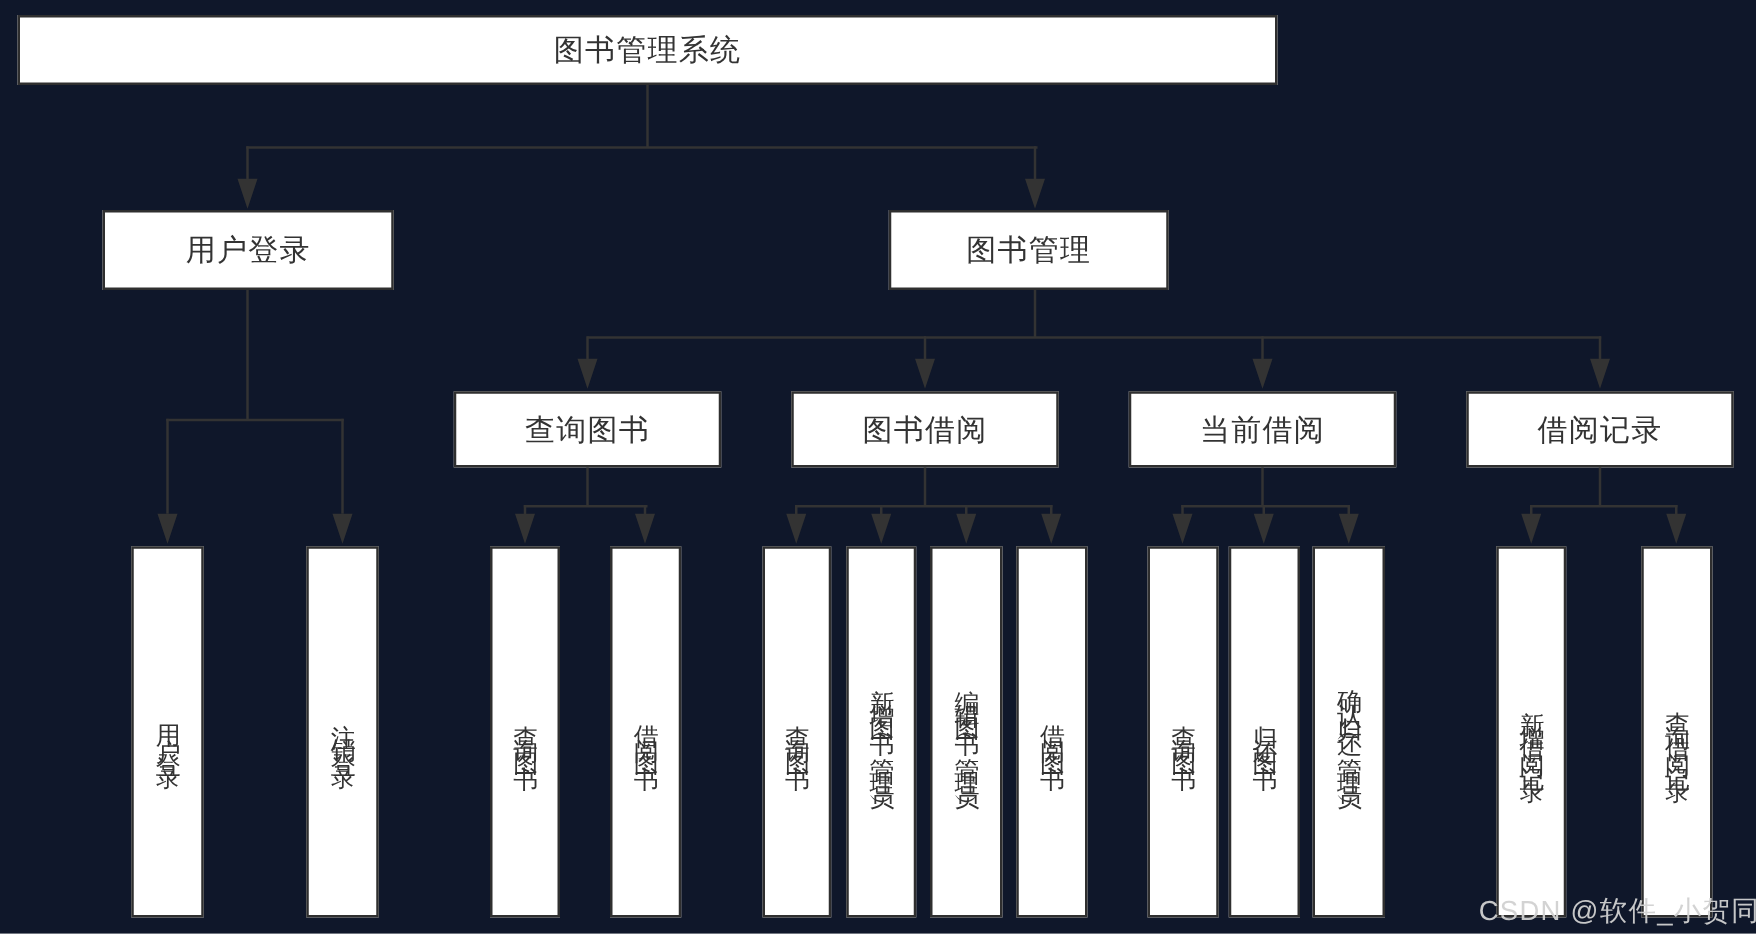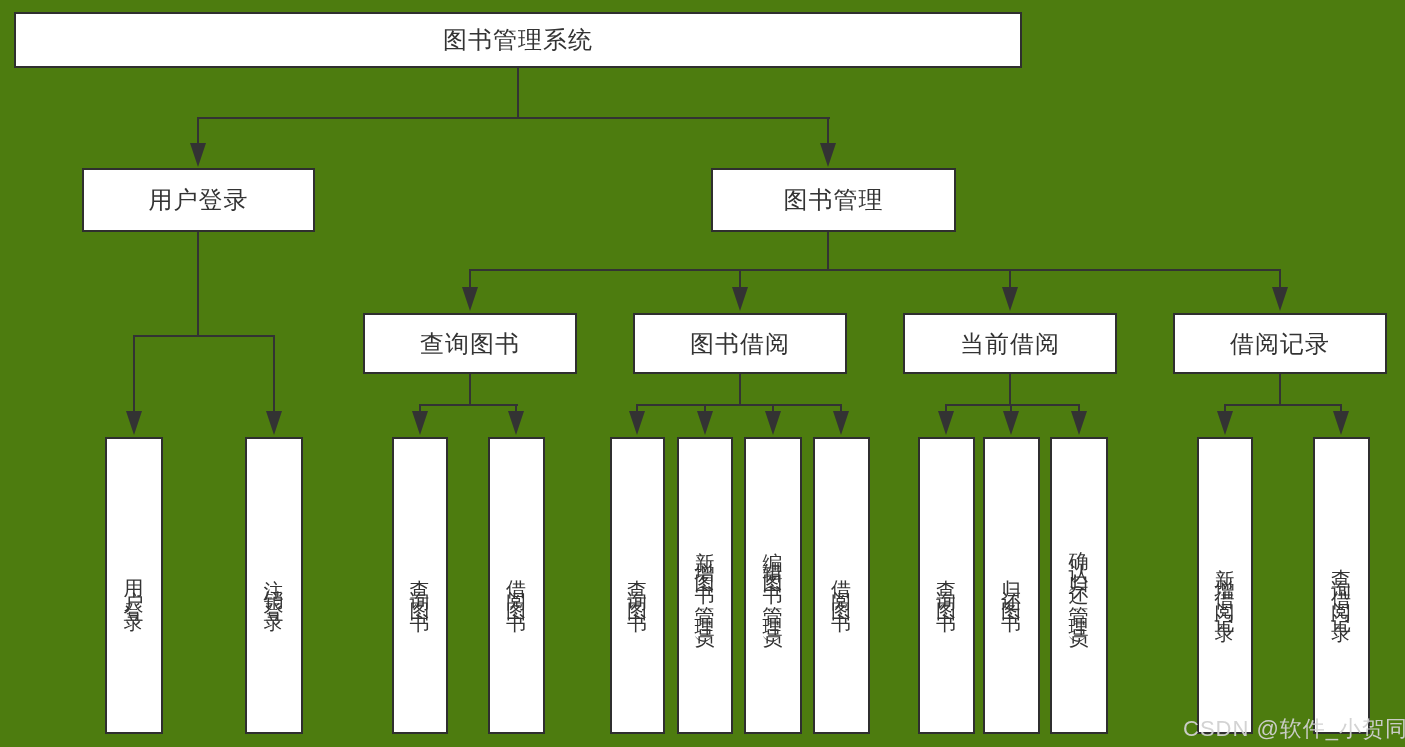--- a/index.html
+++ b/index.html
@@ -1,17 +1,17 @@
 <!DOCTYPE html>
 <html><head>
 <meta charset="utf-8">
 <style>
   html,body{margin:0;padding:0;background:#fff;}
   .canvas{
-    position:relative;width:1405px;height:747px;background:#4d7c0f;
+    position:relative;width:1405px;height:747px;background:#0f172a;
     font-family:"Liberation Sans",sans-serif;color:#333333;overflow:hidden;
   }
   .box{
     position:absolute;background:#ffffff;border:2px solid #2f2f2f;
     display:flex;align-items:center;justify-content:center;box-sizing:border-box;
   }
   .box.h .lbl{font-size:24px;letter-spacing:1px;white-space:nowrap;color:#333;}
   .box.v .lbl{
     writing-mode:vertical-rl;text-orientation:mixed;
     font-size:20px;letter-spacing:11px;line-height:1;color:#333;
@@ -41,21 +41,21 @@
   <div class="vl" style="left:517px;top:68px;height:50px;"></div>
   <div class="hl" style="left:197px;top:117px;width:633px;"></div>
   <div class="vl" style="left:197px;top:117px;height:32px;"></div>
   <div class="ar" style="left:190px;top:143px;"></div>
   <div class="vl" style="left:827px;top:117px;height:32px;"></div>
   <div class="ar" style="left:820px;top:143px;"></div>
 
   <div class="box h" style="left:82px;top:168px;width:233px;height:64px;">
     <span class="lbl">用户登录</span>
   </div>
-  <div class="box h" style="left:711px;top:168px;width:245px;height:64px;">
+  <div class="box h" style="left:711px;top:168px;width:224px;height:64px;">
     <span class="lbl">图书管理</span>
   </div>
 
   <div class="vl" style="left:197px;top:232px;height:104px;"></div>
   <div class="hl" style="left:133px;top:335px;width:142px;"></div>
   <div class="vl" style="left:133px;top:335px;height:76px;"></div>
   <div class="ar" style="left:126px;top:411px;"></div>
   <div class="vl" style="left:273px;top:335px;height:76px;"></div>
   <div class="ar" style="left:266px;top:411px;"></div>
 

